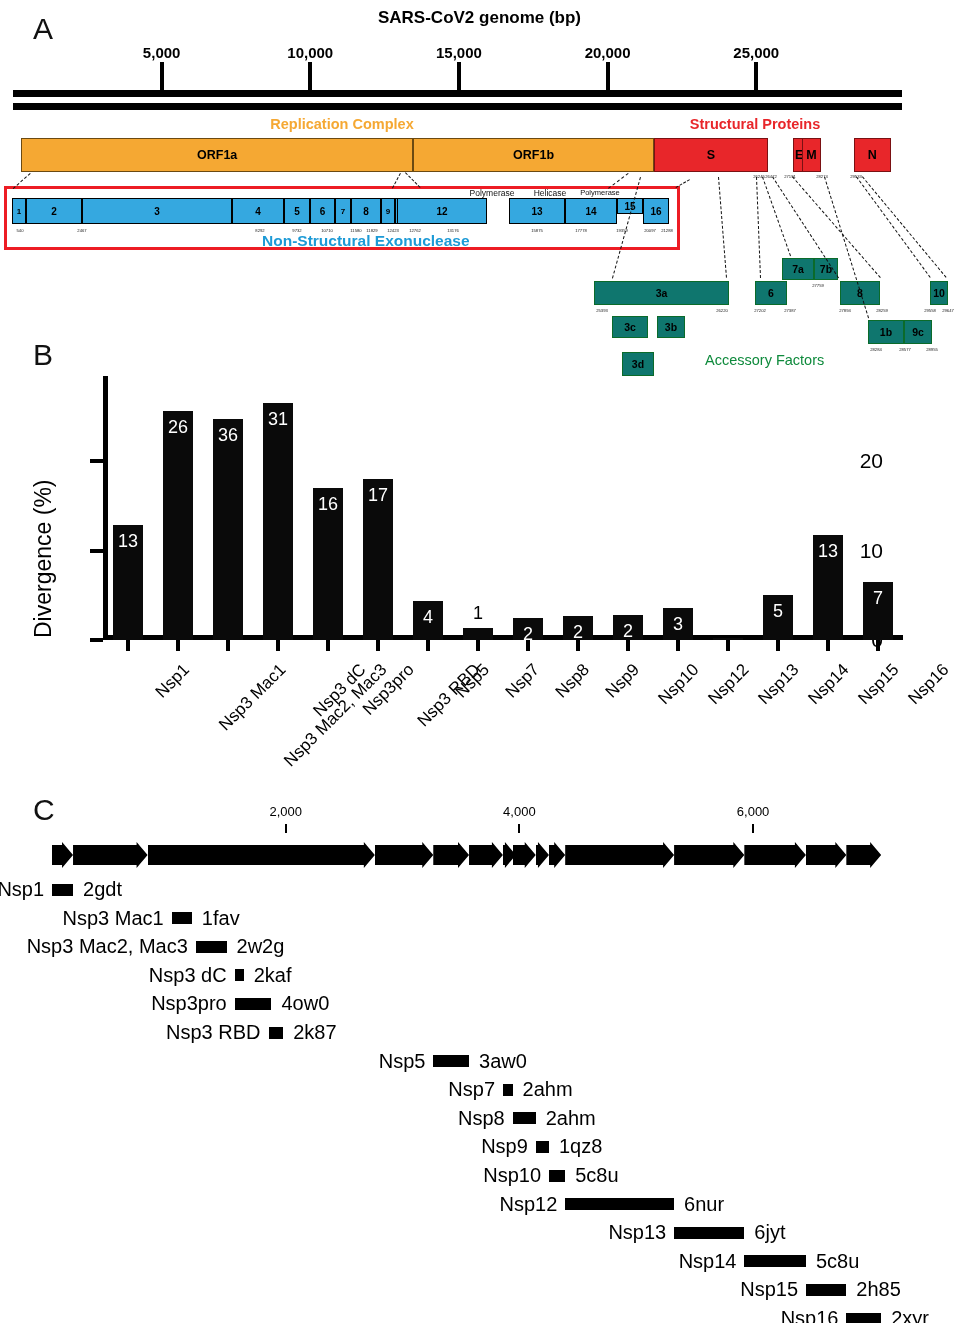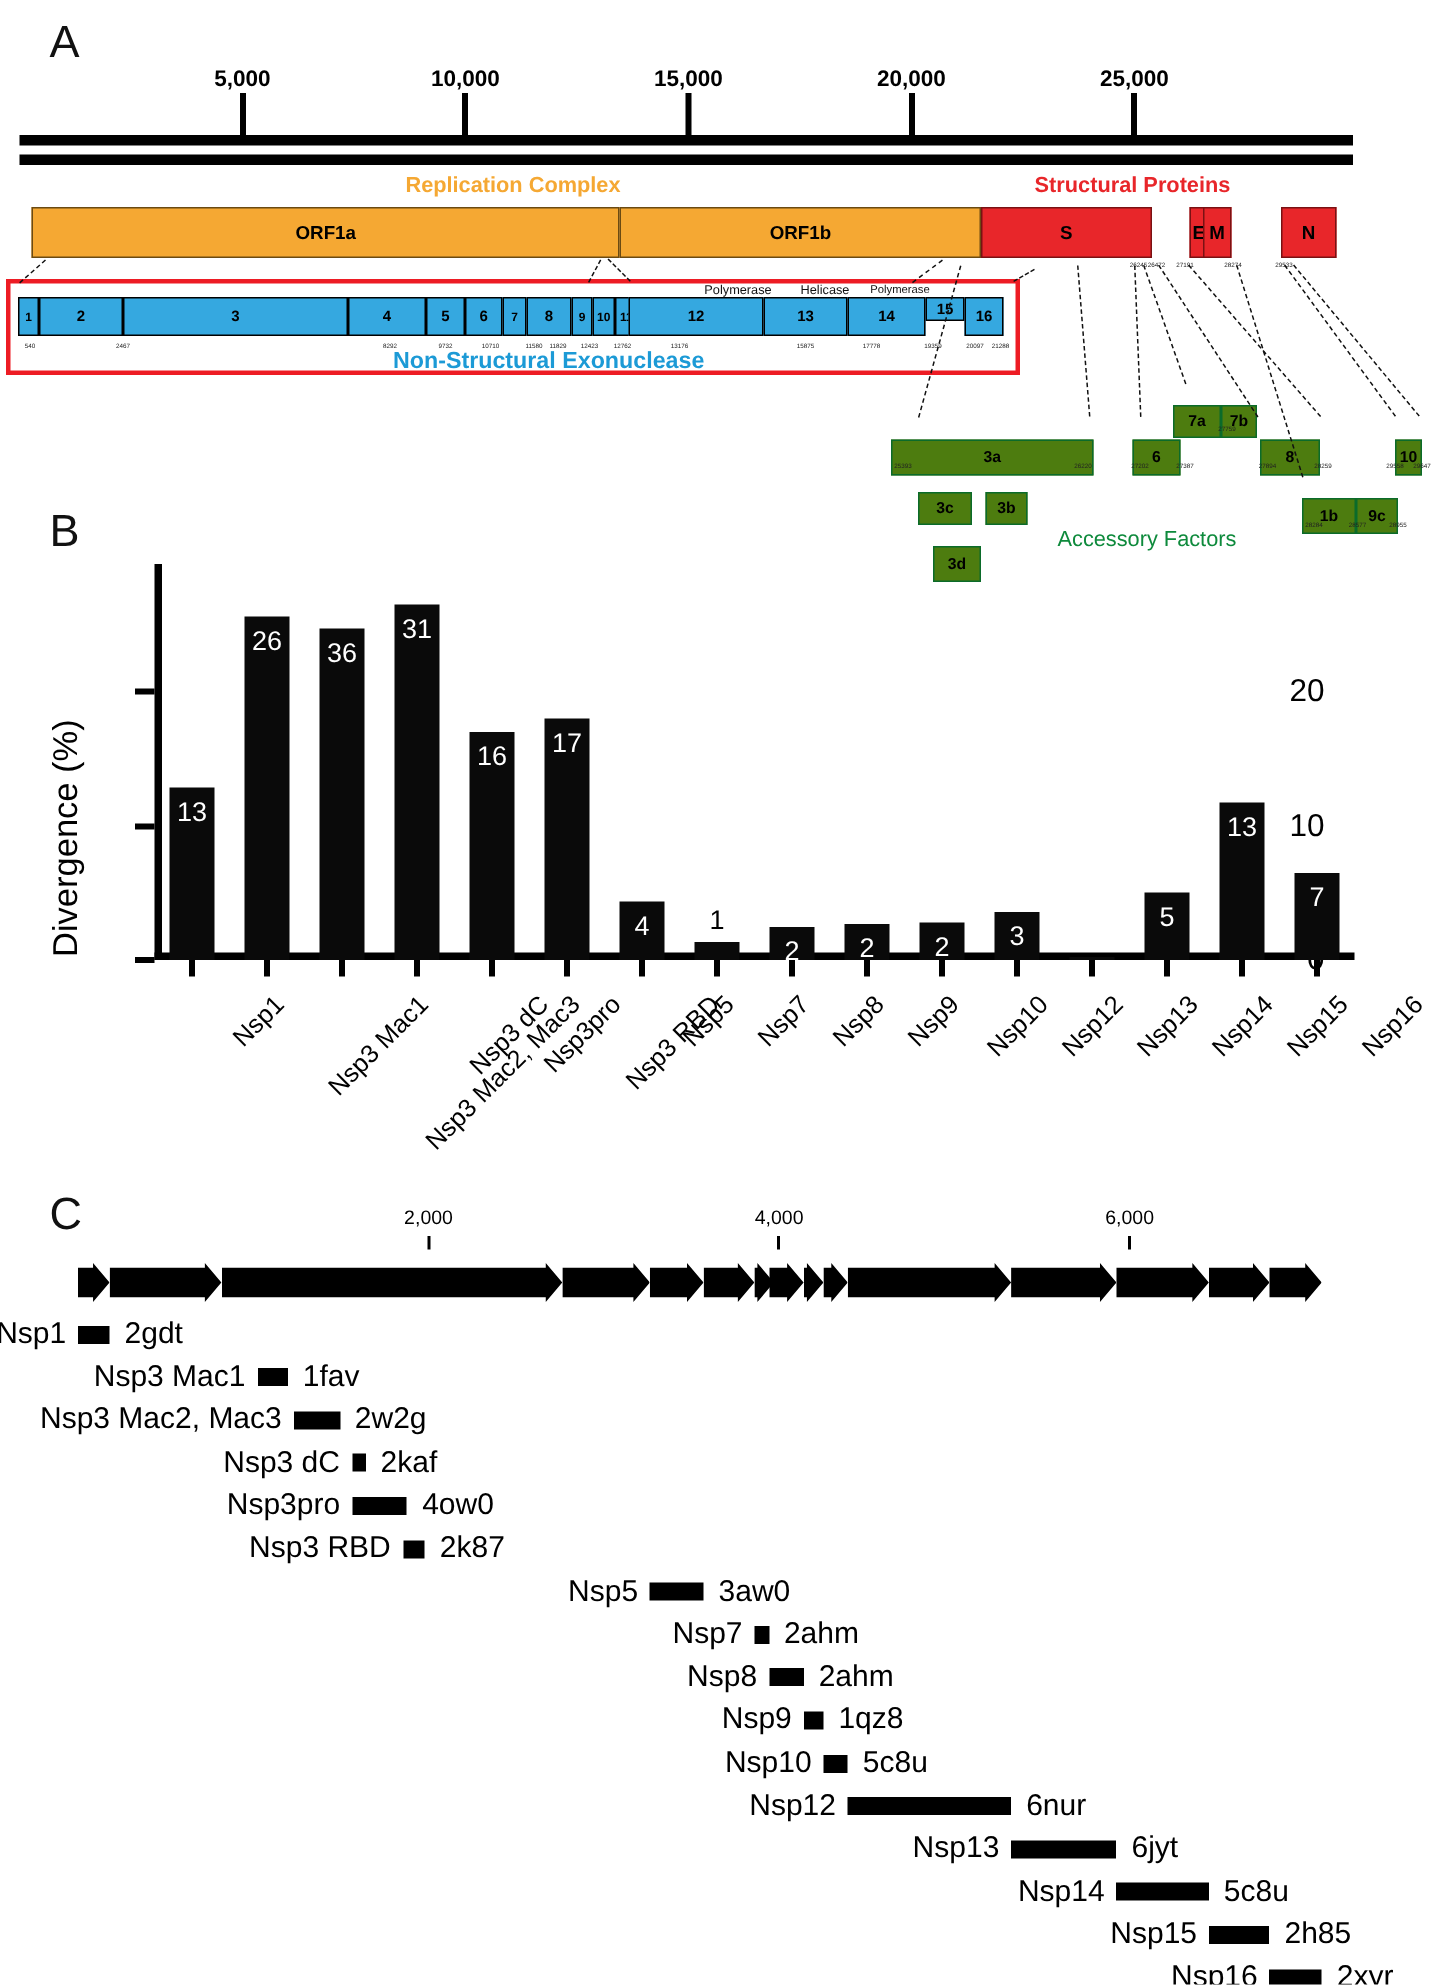--- a/index.html
+++ b/index.html
@@ -16,23 +16,23 @@
   .ruler-bar{position:absolute;background:#000;}
   .sectionlabel{position:absolute;font-size:14.5px;font-weight:bold;transform:translateX(-50%);}
   .orfbox{position:absolute;box-sizing:border-box;border:1px solid #6b4a12;
           display:flex;align-items:center;justify-content:center;
           font-size:12.5px;font-weight:bold;color:#000;}
   .orange{background:#F5A833;}
   .red{background:#E8262A;}
   .nspbox{position:absolute;box-sizing:border-box;border:1px solid #000;background:#35A8E0;
           display:flex;align-items:center;justify-content:center;
           font-size:10px;font-weight:bold;color:#000;}
-  .greenbox{position:absolute;box-sizing:border-box;border:1.5px solid #0b6b2a;background:#4d7c0f;
+  .greenbox{position:absolute;box-sizing:border-box;border:1.5px solid #0b6b2a;background:#0f766e;
             display:flex;align-items:center;justify-content:center;
-            font-size:10.5px;font-weight:bold;color:#000;margin-top:12px;}
+            font-size:10.5px;font-weight:bold;color:#000;}
   .coordnum{position:absolute;font-size:4.2px;color:#222;transform:translateX(-50%);white-space:nowrap;
             font-family:"Liberation Sans",sans-serif;}
   .minilabel{position:absolute;font-size:7px;color:#111;transform:translateX(-50%);white-space:nowrap;}
   #nspFrame{position:absolute;border:3px solid #ED1C24;box-sizing:border-box;background:#fff;}
   .nsplabel{position:absolute;font-size:15.5px;font-weight:bold;color:#1C9AD6;}
   .acclabel{position:absolute;font-size:14.5px;font-weight:normal;color:#0E8A3C;}
 
   
   #panelB{position:absolute;left:0;top:338px;width:959px;height:450px;}
   #plot{position:absolute;left:103px;top:52px;width:800px;height:250px;}
@@ -59,20 +59,21 @@
   .pdbname{margin-right:8px;}
   .pdbbar{background:#000;height:12px;display:inline-block;}
   .pdbid{margin-left:10px;}
   .dashline{position:absolute;border-left:1.4px dashed #111;transform-origin:top left;}
 </style>
 </head>
 <body>
 
 <div id="panelA">
   <div class="abs panel-letter" style="left:33px;top:12px;">A</div>
+  <div class="abs genome-title" style="left:0;top:8px;">SARS-CoV2 genome (bp)</div>
   <div id="rulerHost">
       <div class="ruler-lab" style="left: 161.647px; top: 44px;">5,000</div>
       <div class="ruler-tick" style="left: 159.647px; top: 62px; height: 28px;"></div>
       <div class="ruler-lab" style="left: 310.295px; top: 44px;">10,000</div>
       <div class="ruler-tick" style="left: 308.295px; top: 62px; height: 28px;"></div>
       <div class="ruler-lab" style="left: 458.942px; top: 44px;">15,000</div>
       <div class="ruler-tick" style="left: 456.942px; top: 62px; height: 28px;"></div>
       <div class="ruler-lab" style="left: 607.589px; top: 44px;">20,000</div>
       <div class="ruler-tick" style="left: 605.589px; top: 62px; height: 28px;"></div>
       <div class="ruler-lab" style="left: 756.236px; top: 44px;">25,000</div>
@@ -101,21 +102,21 @@
       <div class="nspbox" style="left: 26px; top: 198px; width: 56px; height: 26px;">2</div>
       <div class="nspbox" style="left: 82px; top: 198px; width: 150px; height: 26px;">3</div>
       <div class="nspbox" style="left: 232px; top: 198px; width: 52px; height: 26px;">4</div>
       <div class="nspbox" style="left: 284px; top: 198px; width: 26px; height: 26px;">5</div>
       <div class="nspbox" style="left: 310px; top: 198px; width: 25px; height: 26px;">6</div>
       <div class="nspbox" style="left: 335px; top: 198px; width: 16px; height: 26px; font-size: 8px;">7</div>
       <div class="nspbox" style="left: 351px; top: 198px; width: 30px; height: 26px;">8</div>
       <div class="nspbox" style="left: 381px; top: 198px; width: 14px; height: 26px; font-size: 8px;">9</div>
       <div class="nspbox" style="left: 395px; top: 198px; width: 15px; height: 26px; font-size: 8px;">10</div>
       <div class="nspbox" style="left: 410px; top: 198px; width: 15px; height: 26px; font-size: 8px;">11</div>
-      <div class="nspbox" style="left: 419px; top: 198px; width: 90px; height: 26px;">12</div>
+      <div class="nspbox" style="left: 397px; top: 198px; width: 90px; height: 26px;">12</div>
       <div class="nspbox" style="left: 509px; top: 198px; width: 56px; height: 26px;">13</div>
       <div class="nspbox" style="left: 565px; top: 198px; width: 52px; height: 26px;">14</div>
       <div class="nspbox" style="left: 617px; top: 198px; width: 26px; height: 16px;">15</div>
       <div class="nspbox" style="left: 643px; top: 198px; width: 26px; height: 26px;">16</div>
       <div class="minilabel" style="left: 492px; top: 188px; font-size: 8.5px;">Polymerase</div>
       <div class="minilabel" style="left: 550px; top: 188px; font-size: 8.5px;">Helicase</div>
       <div class="minilabel" style="left: 600px; top: 188px; font-size: 7.5px;">Polymerase</div>
       <div class="coordnum" style="left: 20px; top: 228px;">540</div>
       <div class="coordnum" style="left: 82px; top: 228px;">2467</div>
       <div class="coordnum" style="left: 260px; top: 228px;">8292</div>

